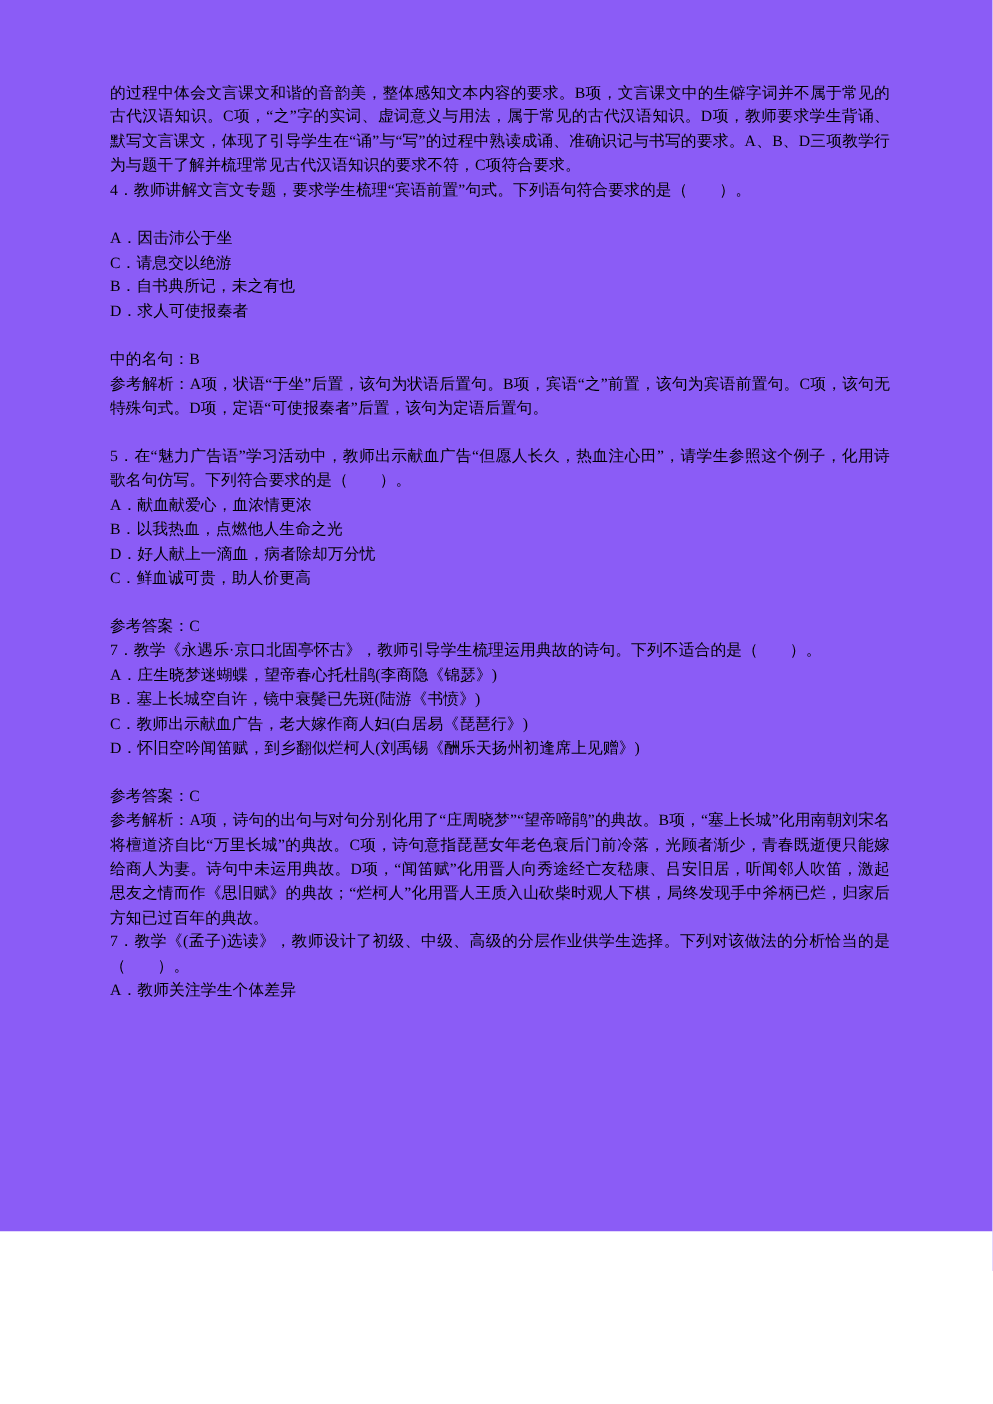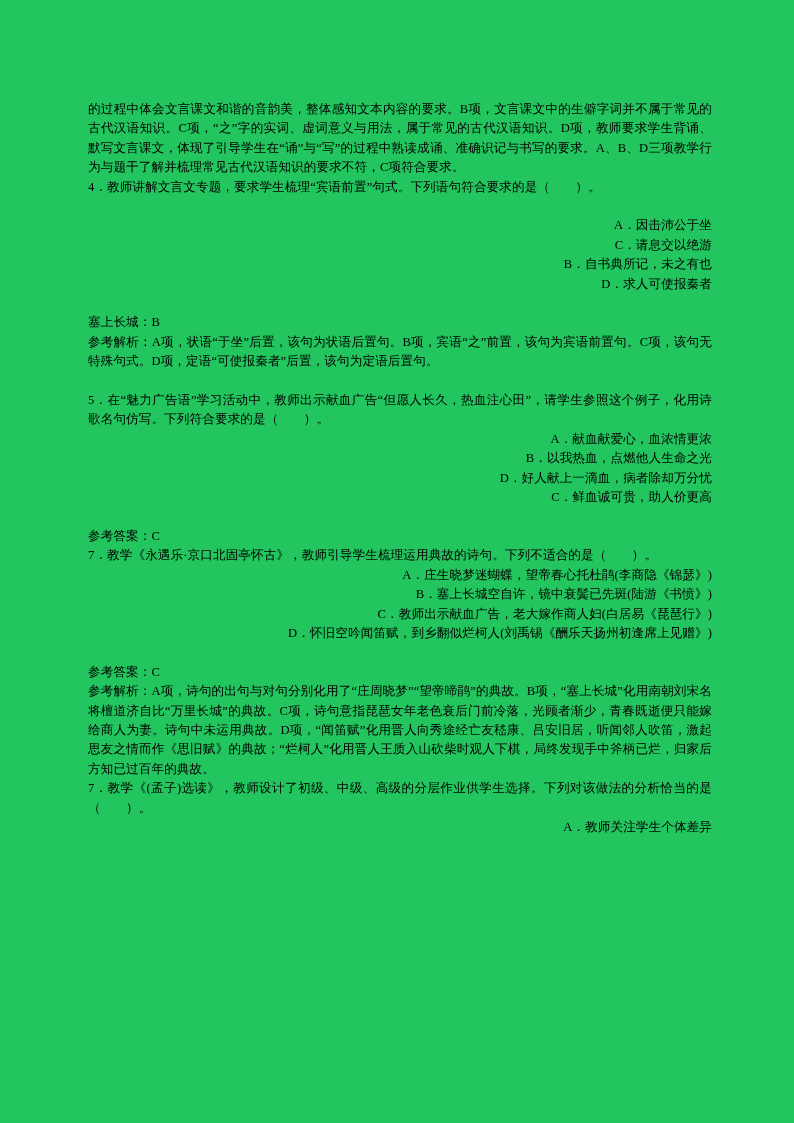--- a/index.html
+++ b/index.html
@@ -10,61 +10,61 @@
   body {
     width: 794px;
     height: 1123px;
     font-family: "Liberation Serif", "DejaVu Serif", serif;
     color: #000000;
     overflow: hidden;
   }
   #page {
     position: relative;
     width: 794px;
-    height: 1123px;
-    background: #22c55e;
+    height: 985px;
+    background: #8b5cf6;
     box-sizing: border-box;
-    padding: 100px 84px 0 88px;
+    padding: 65px 84px 0 88px;
   }
   .doc-body {
     width: 624px;
     font-size: 12.6px;
     line-height: 19.4px;
     text-align: justify;
     text-justify: inter-ideograph;
     letter-spacing: 0.1px;
   }
   .para {
     margin: 0;
     text-align: justify;
     text-justify: inter-ideograph;
   }
   .blank-line {
     height: 19.4px;
   }
   .opt {
     margin: 0;
     white-space: nowrap;
-    text-align: right;
+    text-align: left;
   }
 </style>
 </head>
 <body>
 
 <div id="page">
   <div class="doc-body" id="doc-body">
       <p class="para">的过程中体会文言课文和谐的音韵美，整体感知文本内容的要求。B项，文言课文中的生僻字词并不属于常见的古代汉语知识。C项，“之”字的实词、虚词意义与用法，属于常见的古代汉语知识。D项，教师要求学生背诵、默写文言课文，体现了引导学生在“诵”与“写”的过程中熟读成诵、准确识记与书写的要求。A、B、D三项教学行为与题干了解并梳理常见古代汉语知识的要求不符，C项符合要求。</p>
       <p class="para">4．教师讲解文言文专题，要求学生梳理“宾语前置”句式。下列语句符合要求的是（　　）。</p>
       <div class="blank-line"></div>
       <p class="opt">A．因击沛公于坐</p>
       <p class="opt">C．请息交以绝游</p>
       <p class="opt">B．自书典所记，未之有也</p>
       <p class="opt">D．求人可使报秦者</p>
       <div class="blank-line"></div>
-      <p class="para">塞上长城：B</p>
+      <p class="para">中的名句：B</p>
       <p class="para">参考解析：A项，状语“于坐”后置，该句为状语后置句。B项，宾语“之”前置，该句为宾语前置句。C项，该句无特殊句式。D项，定语“可使报秦者”后置，该句为定语后置句。</p>
       <div class="blank-line"></div>
       <p class="para">5．在“魅力广告语”学习活动中，教师出示献血广告“但愿人长久，热血注心田”，请学生参照这个例子，化用诗歌名句仿写。下列符合要求的是（　　）。</p>
       <p class="opt">A．献血献爱心，血浓情更浓</p>
       <p class="opt">B．以我热血，点燃他人生命之光</p>
       <p class="opt">D．好人献上一滴血，病者除却万分忧</p>
       <p class="opt">C．鲜血诚可贵，助人价更高</p>
       <div class="blank-line"></div>
       <p class="para">参考答案：C</p>
       <p class="para">7．教学《永遇乐·京口北固亭怀古》，教师引导学生梳理运用典故的诗句。下列不适合的是（　　）。</p>

